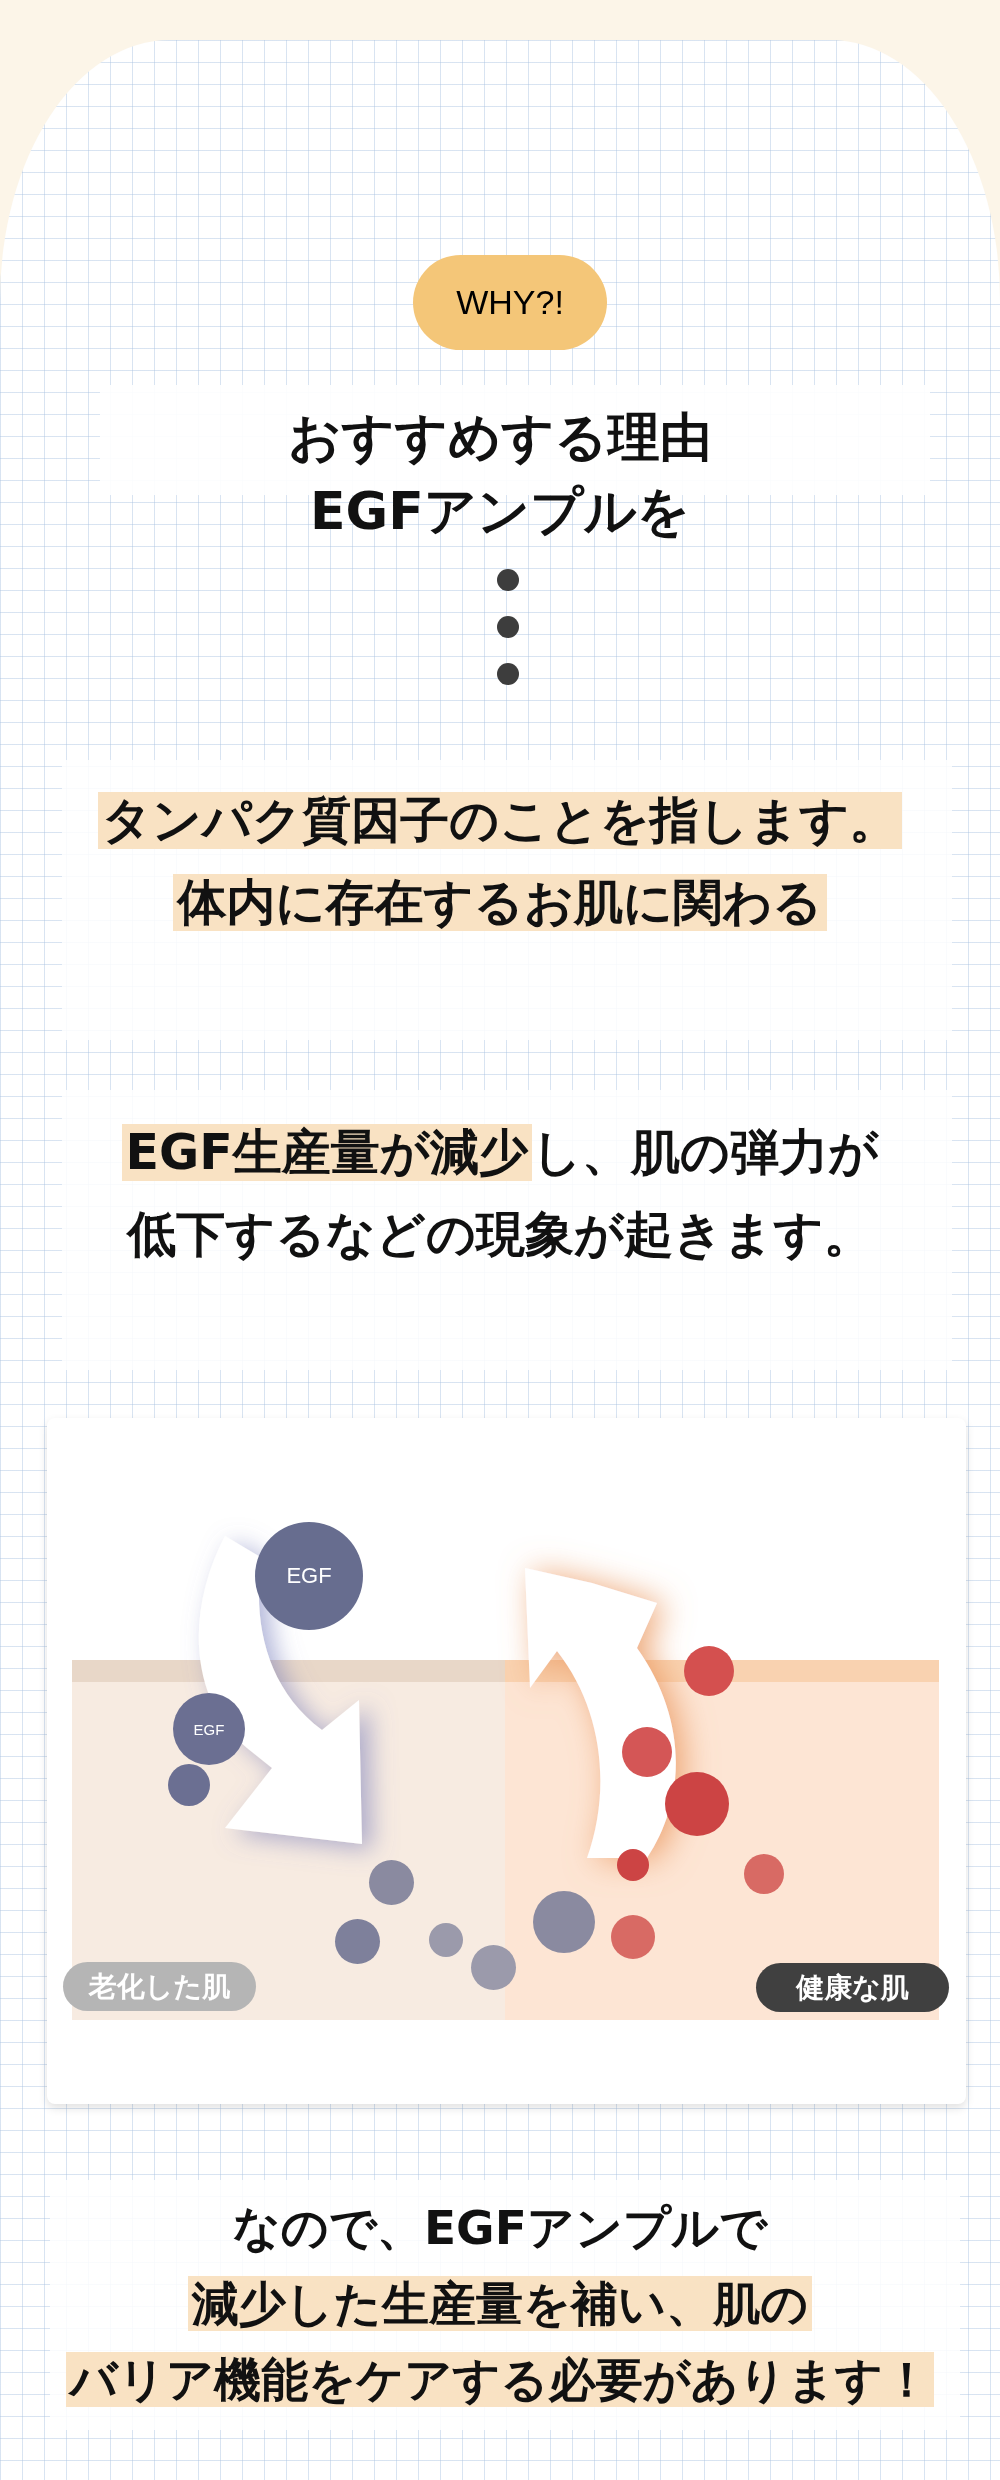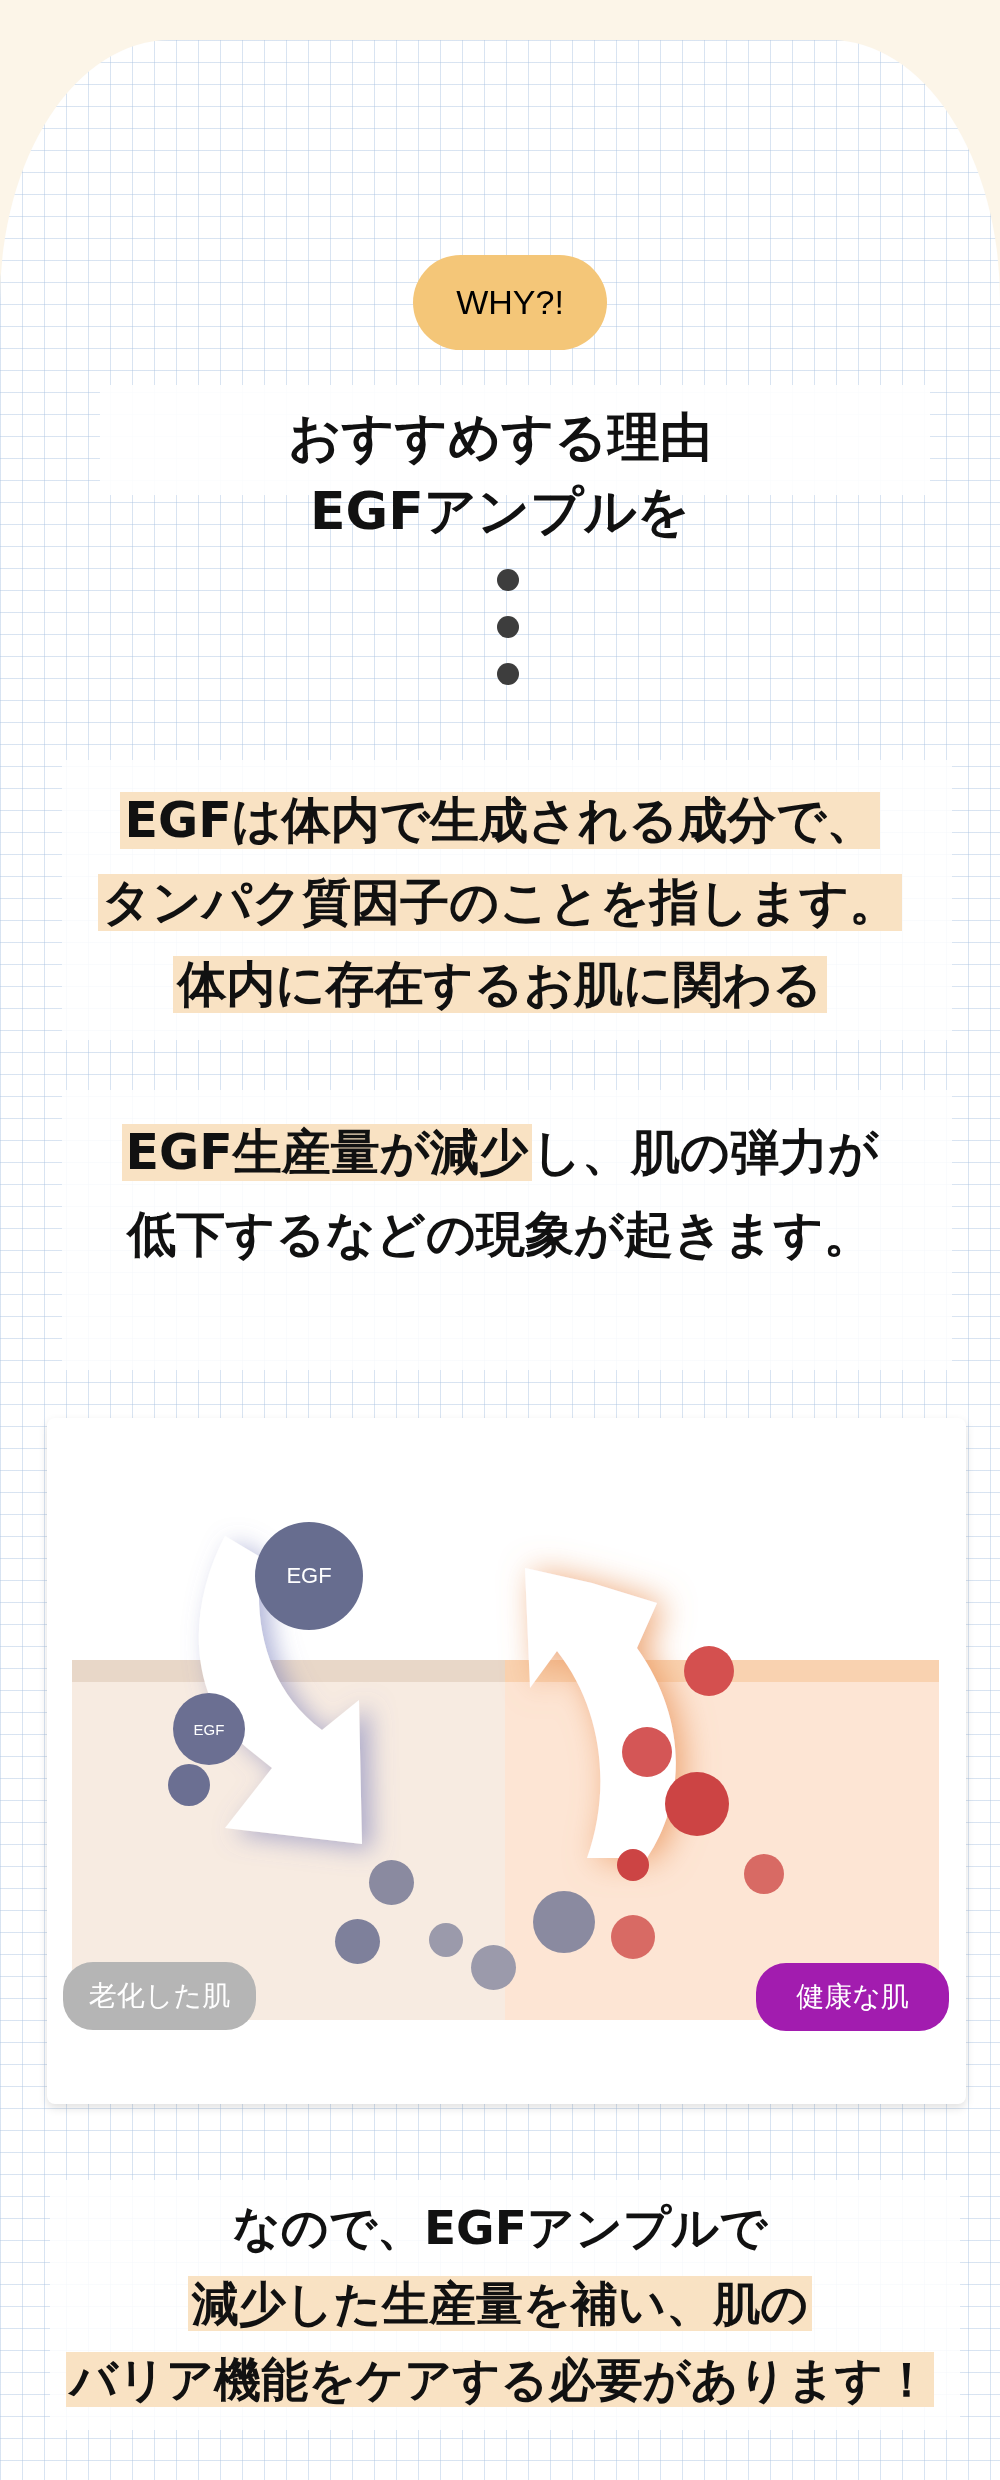--- a/index.html
+++ b/index.html
@@ -46,23 +46,23 @@
       position:absolute; left:47px; top:1418px; width:919px; height:686px;
       background:#fff; border-radius:8px;
       box-shadow:0 4px 10px rgba(0,0,0,0.12);
     }
     .skin-aged { position:absolute; left:25px; top:242px; width:433px; height:360px; background:#f7ebe1; }
     .skin-aged-band { position:absolute; left:25px; top:242px; width:433px; height:22px; background:#e8d7c8; }
     .skin-healthy { position:absolute; left:458px; top:242px; width:434px; height:360px; background:#fde5d4; }
     .skin-healthy-band { position:absolute; left:458px; top:242px; width:434px; height:22px; background:#f9d2b0; }
     .particle { position:absolute; border-radius:50%; display:flex; align-items:center; justify-content:center; color:#fff; font-family:"Liberation Sans", sans-serif; }
     .label-pill {
-      position:absolute; height:68px; border-radius:30px;
+      position:absolute; height:49px; border-radius:30px;
       display:flex; align-items:center; justify-content:center;
-      color:#fff; font-size:28px;
+      color:#fff; font-size:28px;font-weight:bold;
     }
     svg.arrow { position:absolute; overflow:visible; }
   </style>
 </head>
 <body>
 
 <div class="sheet"></div>
 
 <div class="why-pill">
   <span>WHY?!</span>
@@ -75,21 +75,20 @@
 </div>
 
 <div>
   <div class="dot" style="top:569px"></div>
   <div class="dot" style="top:616px"></div>
   <div class="dot" style="top:663px"></div>
 </div>
 
 <div class="para-box" style="left:62px; top:760px; width:890px; height:280px;"></div>
 <div class="para" style="top:780px;">
-  <span class="line"><span class="hl">EGFは体内で生成される成分で、</span></span>
   <span class="line"><span class="hl">タンパク質因子のことを指します。</span></span>
   <span class="line"><span class="hl">体内に存在するお肌に関わる</span></span>
 </div>
 
 <div class="para-box" style="left:62px; top:1090px; width:890px; height:280px;"></div>
 <div class="para" style="top:1112px;">
   <span class="line">
     <span class="hl">EGF生産量が減少</span><span>し、肌の弾力が</span>
   </span>
   <span class="line">低下するなどの現象が起きます。</span>
@@ -144,21 +143,21 @@
   <div class="particle" style="left:637px; top:228px; width:50px; height:50px; background:#d4504f;"></div>
   <div class="particle" style="left:575px; top:309px; width:50px; height:50px; background:#d45656;"></div>
   <div class="particle" style="left:618px; top:354px; width:64px; height:64px; background:#cc4444;"></div>
   <div class="particle" style="left:570px; top:431px; width:32px; height:32px; background:#cc4444;"></div>
   <div class="particle" style="left:697px; top:436px; width:40px; height:40px; background:#d86a64;"></div>
   <div class="particle" style="left:564px; top:497px; width:44px; height:44px; background:#d86a64;"></div>
 
   <div class="label-pill" style="left:16px; top:544px; width:193px; background:#b5b5b5;">
     <span>老化した肌</span>
   </div>
-  <div class="label-pill" style="left:709px; top:545px; width:193px; background:#a21caf;">
+  <div class="label-pill" style="left:709px; top:545px; width:193px; background:#404040;">
     <span>健康な肌</span>
   </div>
 </div>
 
 <div class="para-box" style="left:50px; top:2180px; width:910px; height:250px;"></div>
 <div class="para" style="top:2190px; line-height:76px; font-size:47px;">
   <span class="line">なので、EGFアンプルで</span>
   <span class="line"><span class="hl">減少した生産量を補い、肌の</span></span>
   <span class="line"><span class="hl">バリア機能をケアする必要があります！</span></span>
 </div>

